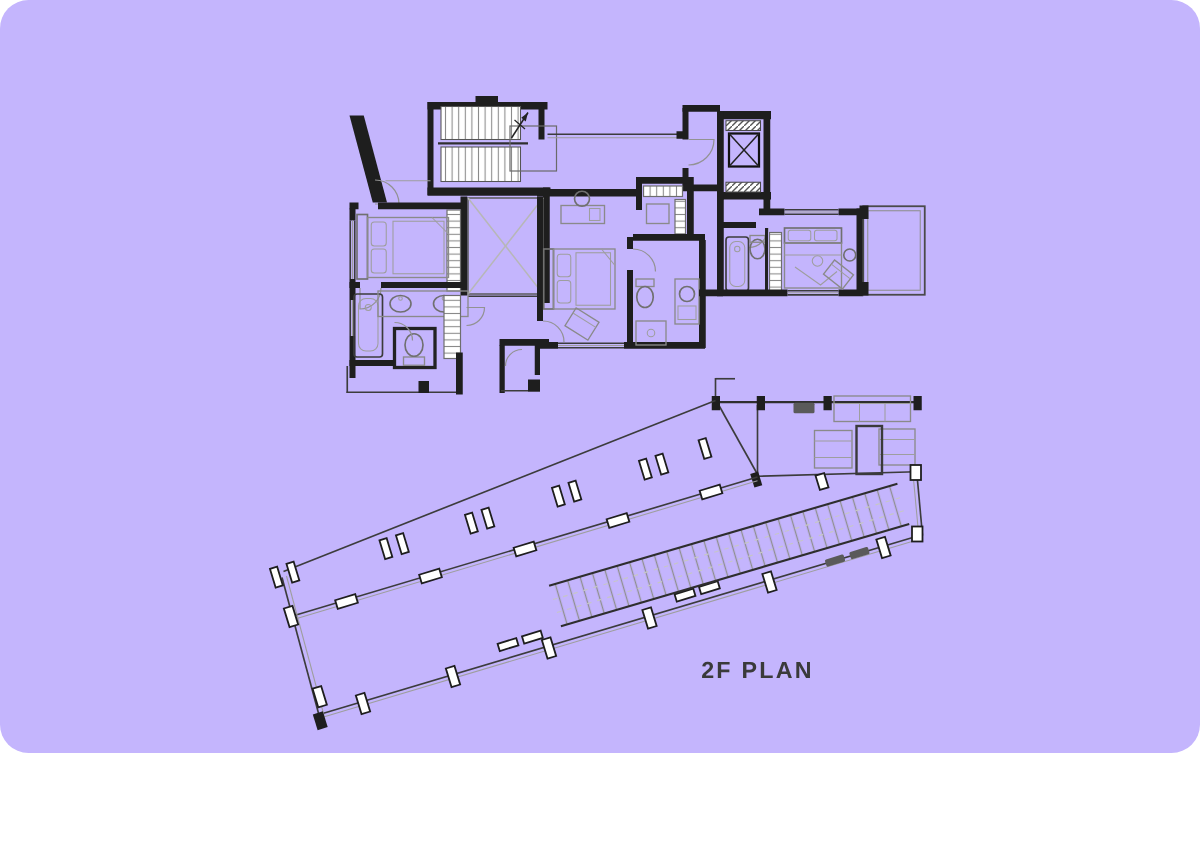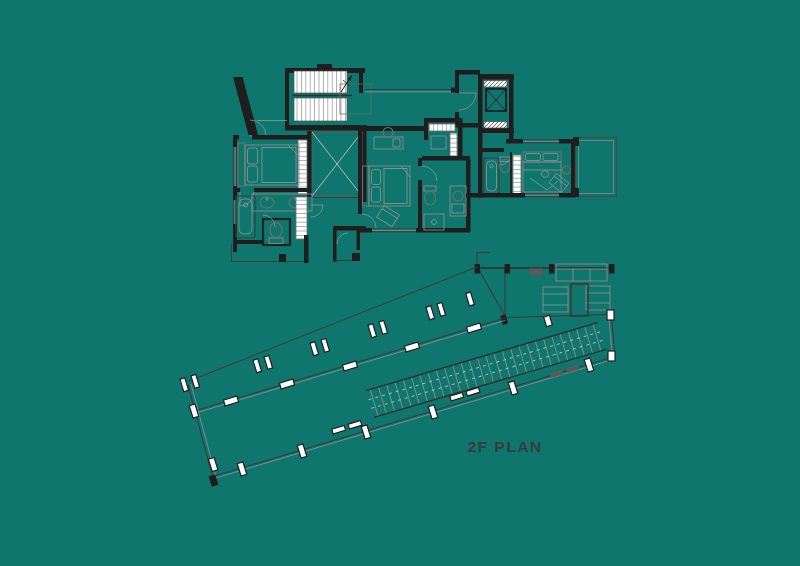--- a/index.html
+++ b/index.html
@@ -1,16 +1,16 @@
 <!DOCTYPE html>
 <html><head>
 <meta charset="utf-8">
 <style>
   html,body{margin:0;padding:0;background:#ffffff;width:800px;height:566px;overflow:hidden;}
-  .canvas{position:relative;width:800px;height:566px;background:#0f766e;font-family:"Liberation Sans",sans-serif;}
+  .canvas{position:relative;width:800px;height:502px;background:#c4b5fd;font-family:"Liberation Sans",sans-serif;border-radius:19px;}
   svg{position:absolute;left:0;top:0;}
   
   .w   {fill:#1e1e1e;stroke:none;}                           
   .ln  {stroke:#3c3c3c;fill:none;stroke-width:1.1;}          
   .ln2 {stroke:#2f2f2f;fill:none;stroke-width:1.5;}
   .f   {stroke:#8a8a8a;fill:none;stroke-width:.9;}           
   .f2  {stroke:#707070;fill:none;stroke-width:1.1;}
   .f3  {stroke:#9e9e9e;fill:none;stroke-width:.7;}
   .arc {stroke:#929292;fill:none;stroke-width:.8;}
   .strip{stroke:#6e6e6e;stroke-width:.8;}

